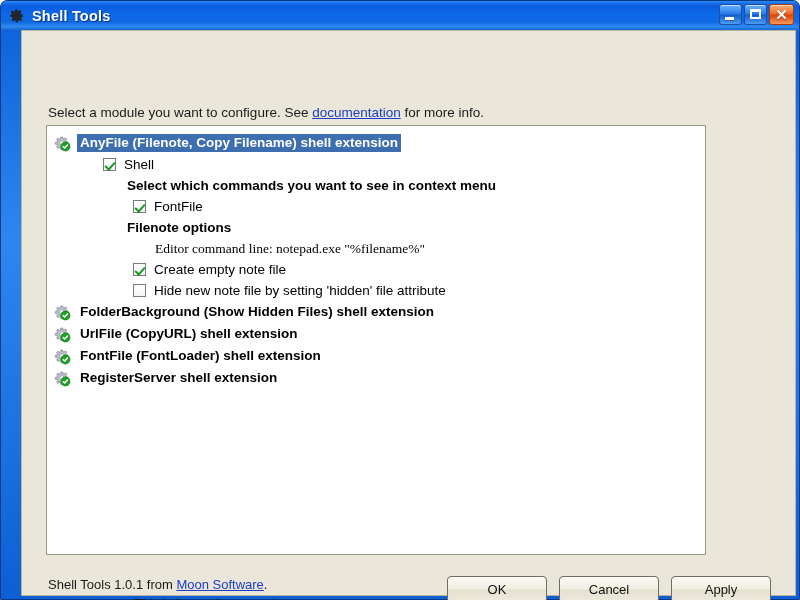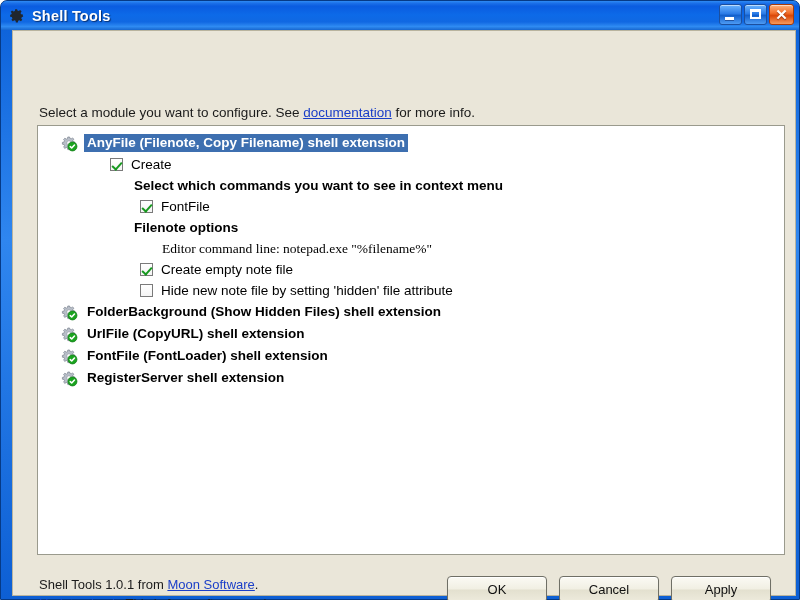--- a/index.html
+++ b/index.html
@@ -102,21 +102,21 @@
     position:absolute; left:0; top:0; right:0; bottom:0;
     color:#fff; font-size:15px; font-weight:bold;
     line-height:19px; text-align:center;
     font-family:"Liberation Sans", sans-serif;
     text-shadow: 0 1px 1px rgba(90,20,0,.6);
   }
 
   
   .client {
     flex: 1 1 auto;
-    margin: 0 3px 3px 11px;
+    margin: 0 3px 3px 20px;
     background: #eae6d9;
     position: relative;
     border: 1px solid #b9b49f;
     box-sizing: border-box;
   }
 
   .intro {
     position: absolute;
     left: 26px; top: 74px;
     font-size: 13.5px;
@@ -126,26 +126,25 @@
   .link {
     color: #1a3ec8;
     text-decoration: underline;
     cursor: pointer;
   }
 
   
   .panel {
     position: absolute;
     left: 24px; top: 94px;
-    width: 748px; height: 430px;
+    width: 660px; height: 430px;
     background: #ffffff;
     border: 1px solid #9a9a8d;
     box-sizing: border-box;
     overflow: hidden;
-    padding-left: 16px;
   }
   .tree { padding: 6px 0 0 0; }
 
   .mod-row {
     display: flex;
     align-items: center;
     height: 22px;
     padding-left: 6px;
   }
   .mod-icon {
@@ -270,21 +269,21 @@
             <path fill="#b9bfc9" stroke="#7d8591" stroke-width="1" d="M20 13.2v-2.4l-2.2-.4a6 6 0 0 0-.7-1.7l1.3-1.8-1.7-1.7-1.8 1.3a6 6 0 0 0-1.7-.7L12.8 4h-2.4l-.4 2.2a6 6 0 0 0-1.7.7L6.5 5.6 4.8 7.3l1.3 1.8a6 6 0 0 0-.7 1.7L3.2 11.2v2.4l2.2.4c.2.6.4 1.2.7 1.7l-1.3 1.8 1.7 1.7 1.8-1.3c.5.3 1.1.6 1.7.7l.4 2.2h2.4l.4-2.2c.6-.2 1.2-.4 1.7-.7l1.8 1.3 1.7-1.7-1.3-1.8c.3-.5.6-1.1.7-1.7l2.2-.4z"></path>
             <circle cx="12" cy="12" r="3" fill="#ffffff" stroke="#8d949e" stroke-width=".8"></circle>
             <circle cx="16.6" cy="16.6" r="6" fill="#1aa41f" stroke="#0f7a14" stroke-width="1"></circle>
             <path d="M13.7 16.8l1.9 1.9 3.7-4" stroke="#ffffff" stroke-width="2.1" fill="none" stroke-linecap="round" stroke-linejoin="round"></path>
           </svg>
           <span class="mod-label">AnyFile (Filenote, Copy Filename) shell extension</span>
         </div>
 
         <div class="child indent-1">
           <span class="cb checked"></span>
-          <span class="child-label">Create</span>
+          <span class="child-label">Shell</span>
         </div>
 
         <div class="plain-row indent-2">
           <span class="child-label bold">Select which commands you want to see in context menu</span>
         </div>
 
         <div class="child indent-3">
           <span class="cb checked"></span>
           <span class="child-label">FontFile</span>
         </div>

